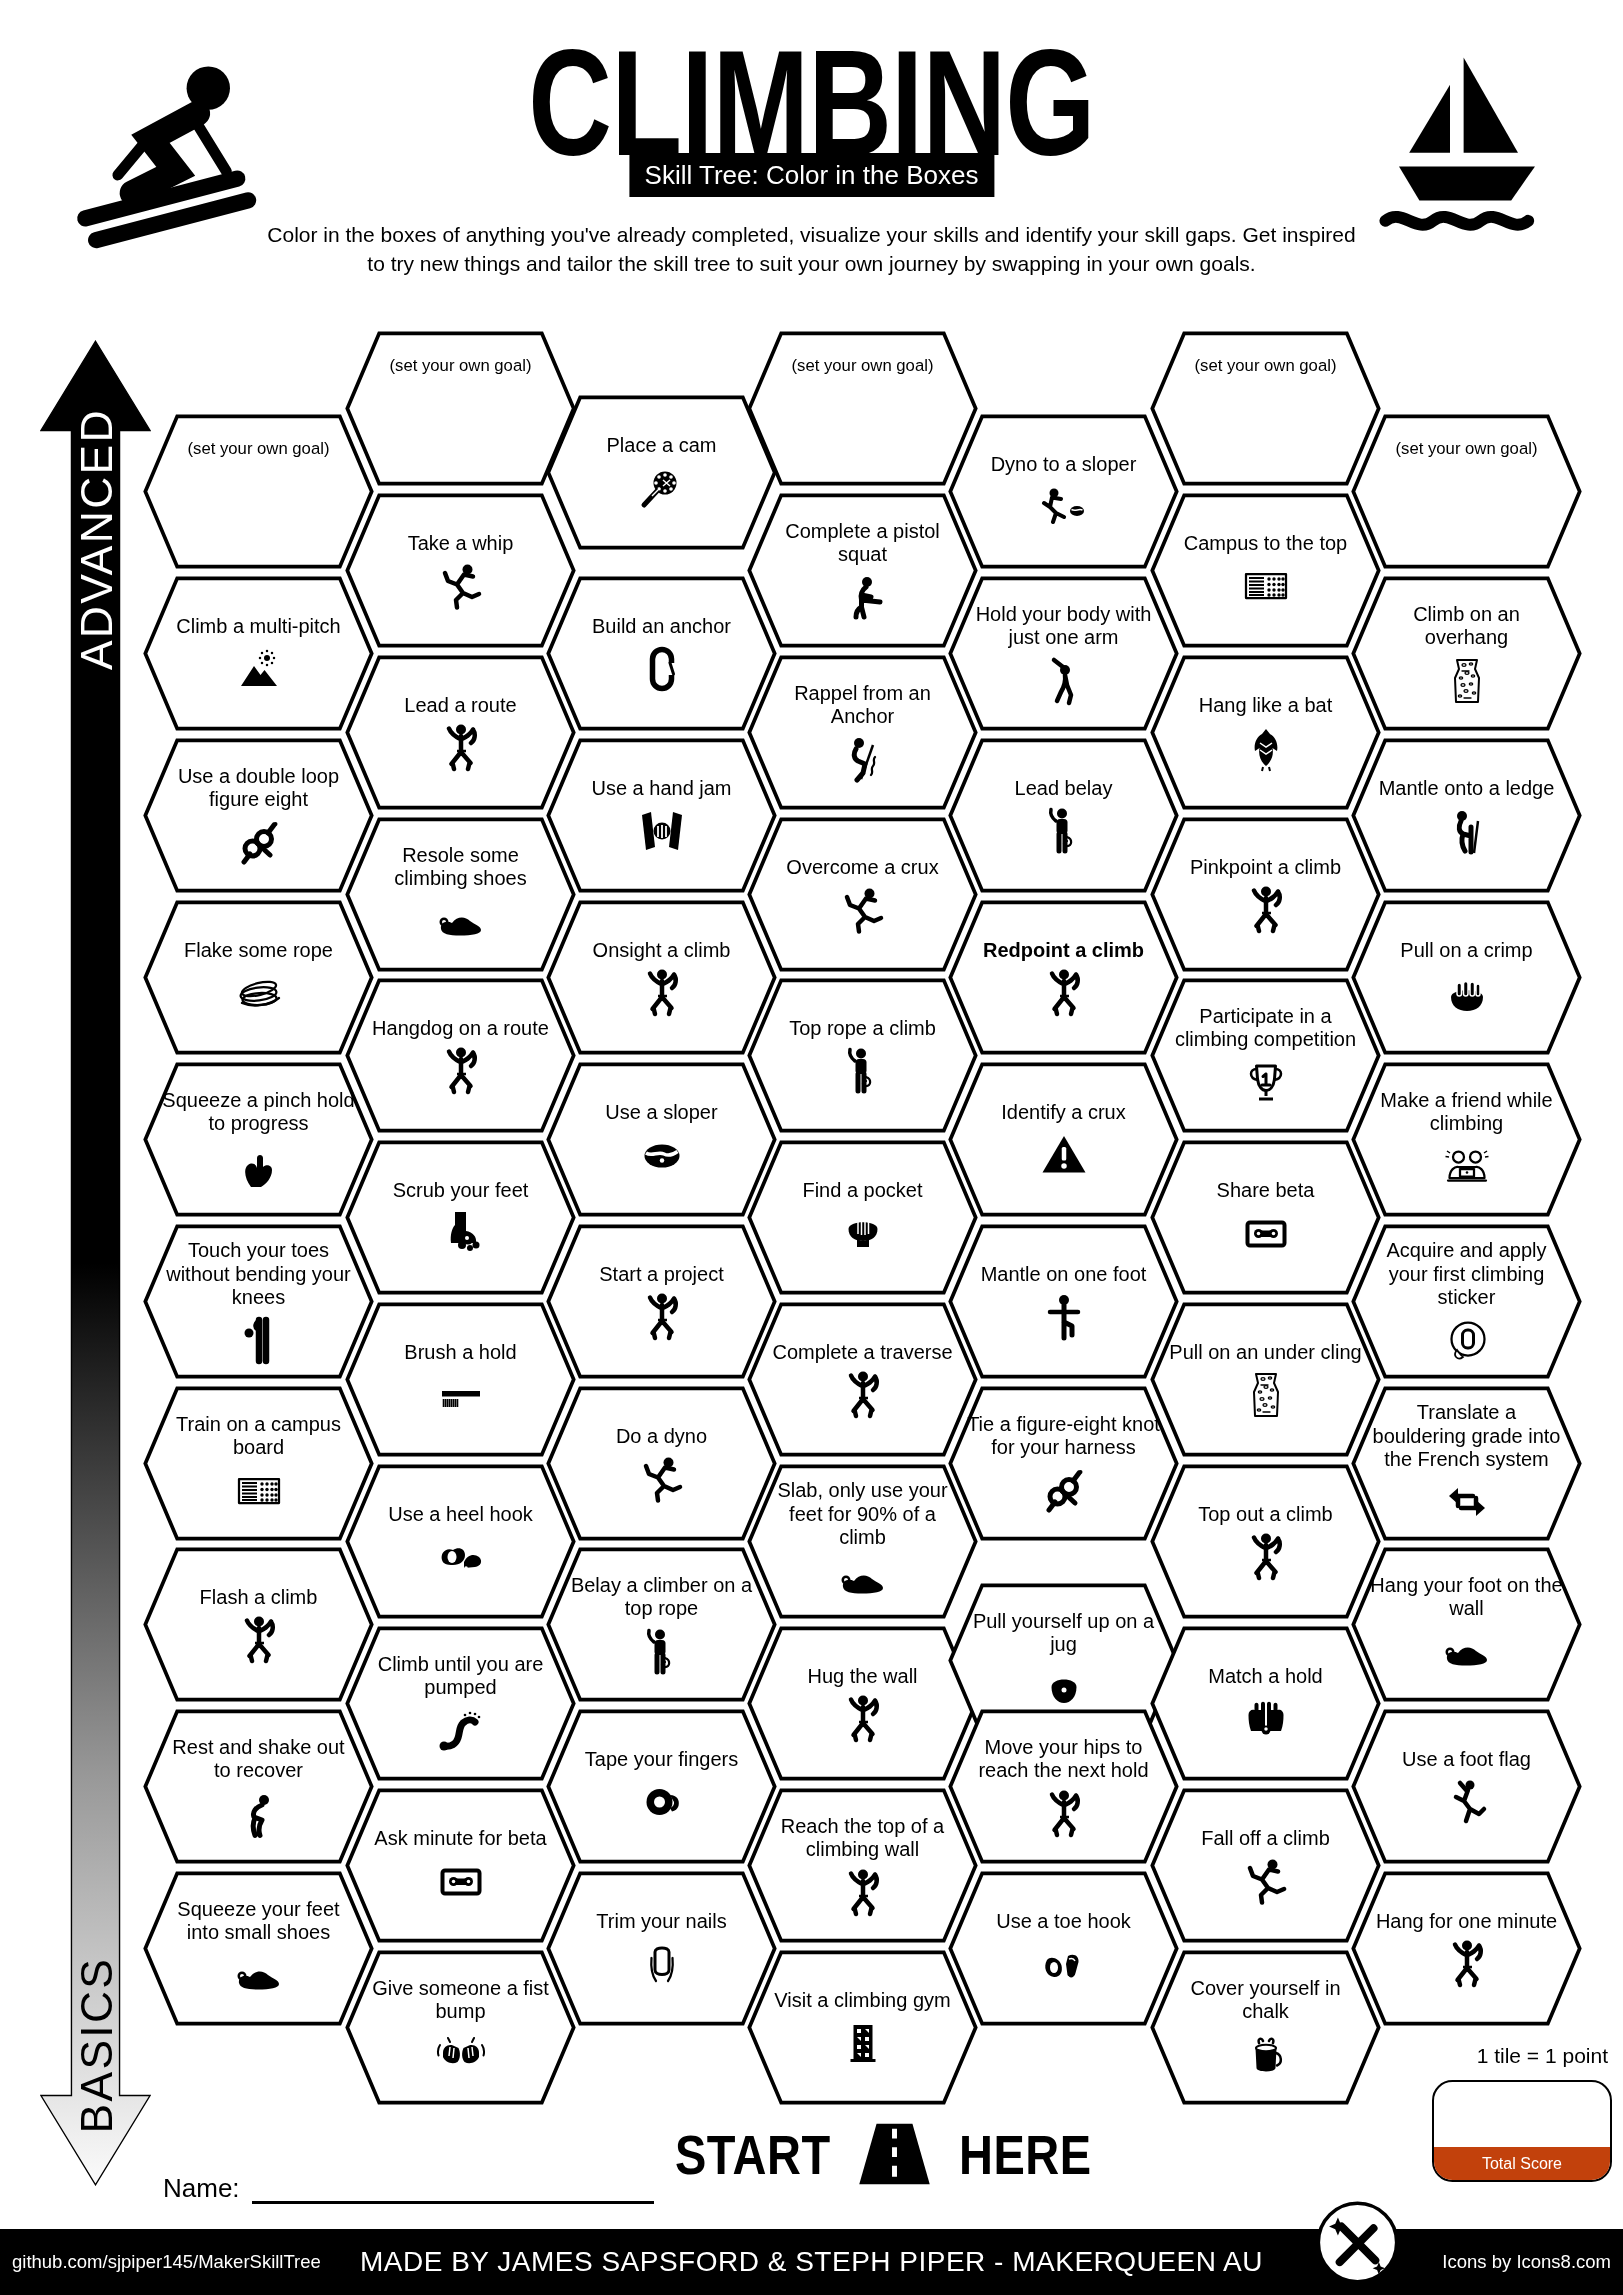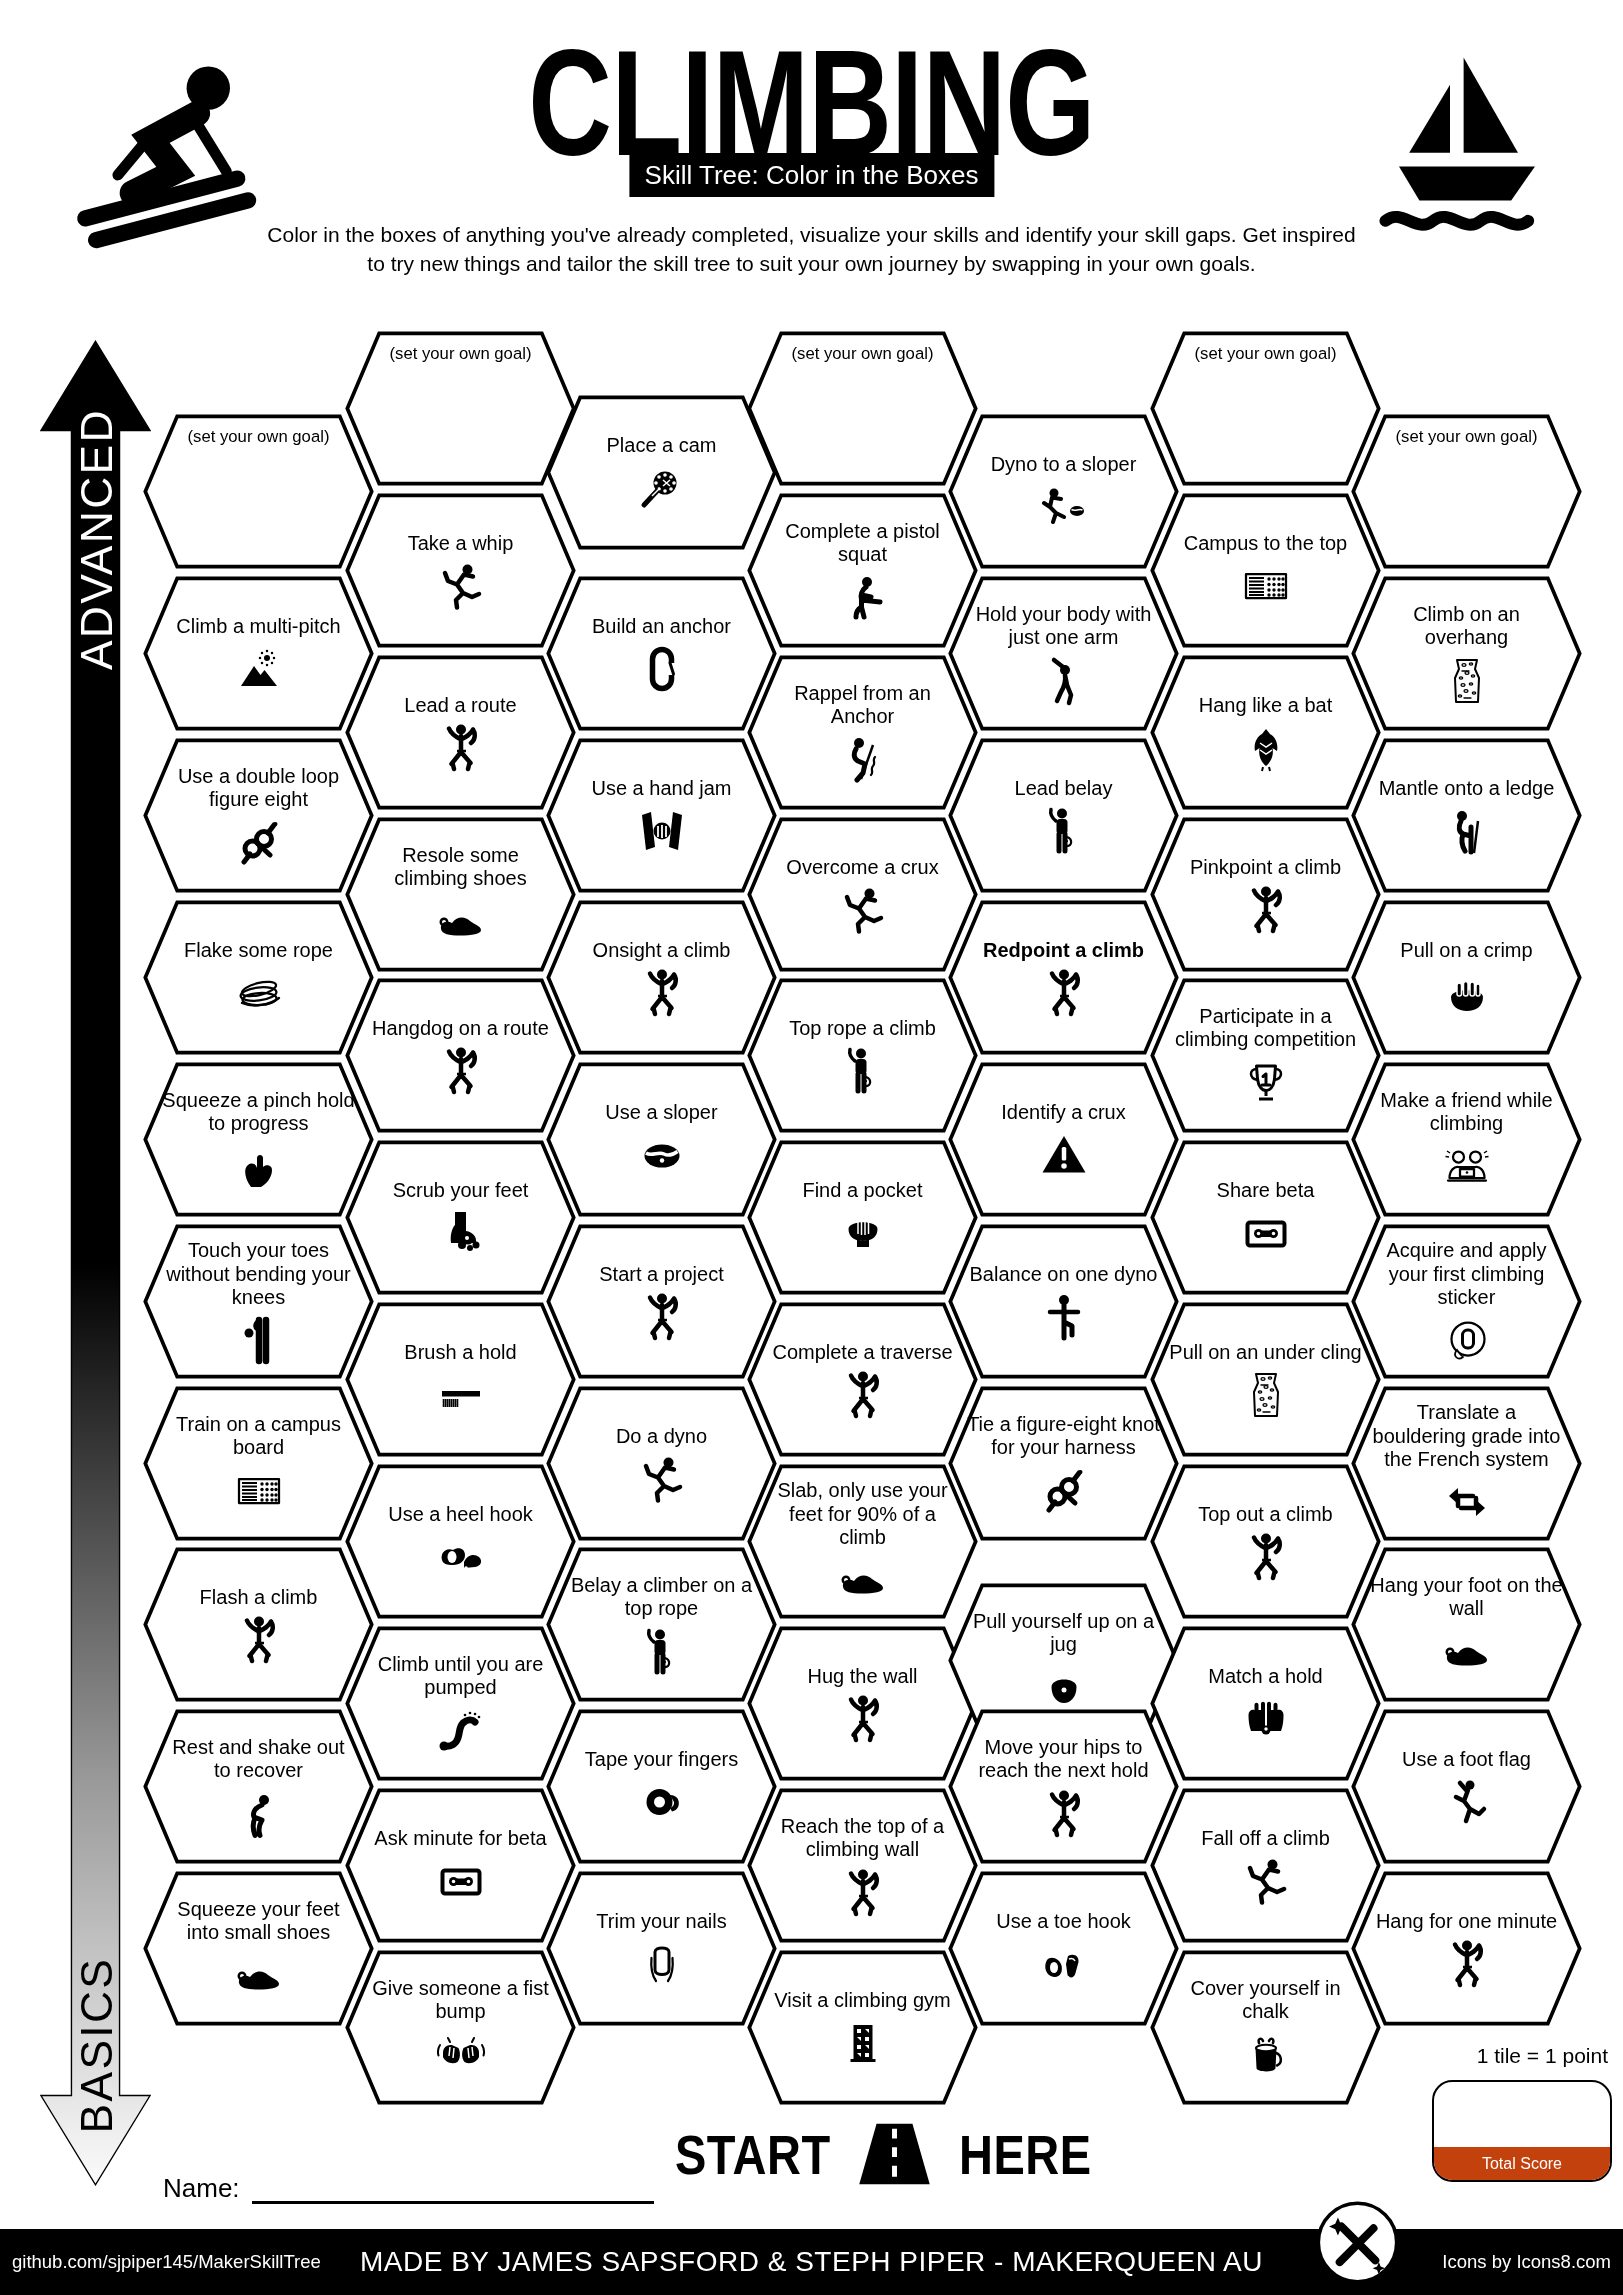--- a/index.html
+++ b/index.html
@@ -18,21 +18,21 @@
   .axis-arrow{position:absolute;left:40px;top:340px;}
   
   .hex{position:absolute;width:231px;height:155px;}
   .hexbg{position:absolute;left:0;top:0;width:100%;height:100%;}
   .hexbg polygon{fill:#fff;stroke:#000;stroke-width:8;}
   .hexc{position:absolute;left:0;top:0;right:0;bottom:0;padding:12px 18.5px 10.2px;
         display:flex;flex-direction:column;align-items:center;justify-content:center;
         gap:6.5px;text-align:center;}
   .hlabel{font-size:20px;line-height:1.16;}
   .hicon svg{width:50px;height:50px;display:block;}
-  .goal .hexc{justify-content:flex-start;padding-top:13px;}
+  .goal .hexc{justify-content:flex-start;padding-top:25px;}
   .goal .hlabel{font-size:16.7px;}
   
   .start-row{position:absolute;top:2120px;left:675px;display:flex;align-items:center;gap:15.7px;}
   .start-word{font-size:47px;font-weight:bold;transform:scaleY(1.18);letter-spacing:0.5px;}
   .start-road svg{width:97px;height:68px;display:block;}
   .name-row{position:absolute;top:2173px;left:163px;display:flex;align-items:flex-end;gap:12px;}
   .name-label{font-size:26px;}
   .name-line{width:402px;border-bottom:3.2px solid #000;height:27px;}
   .score-note{position:absolute;top:2044px;left:1432px;width:176px;text-align:right;font-size:21px;}
   .score-box{position:absolute;top:2080px;left:1432px;width:176px;height:98px;
@@ -855,21 +855,21 @@
               <circle cx="50" cy="72" r="5.5" fill="#fff"></circle>
             </svg>
           </span>
         </div>
       </div>
       <div class="hex" style="left: 948px; top: 1224px;">
         <svg class="hexbg" viewBox="0 0 500 336" preserveAspectRatio="none">
           <polygon points="5,168 74,5 426,5 495,168 426,331 74,331"></polygon>
         </svg>
         <div class="hexc">
-          <div class="hlabel">Balance on one dyno</div>
+          <div class="hlabel">Mantle on one foot</div>
           <span class="hicon">
             <svg viewBox="0 0 100 100">
               <circle cx="50" cy="16" r="10" fill="#000"></circle>
               <path d="M22 40 H78" stroke="#000" stroke-width="9" stroke-linecap="round"></path>
               <path d="M50 26 V60 M50 60 V92 M50 60 L66 68 L66 86" stroke="#000" fill="none" stroke-linecap="round" stroke-linejoin="round" stroke-width="10"></path>
             </svg>
           </span>
         </div>
       </div>
       <div class="hex" style="left: 948px; top: 1386px;">

